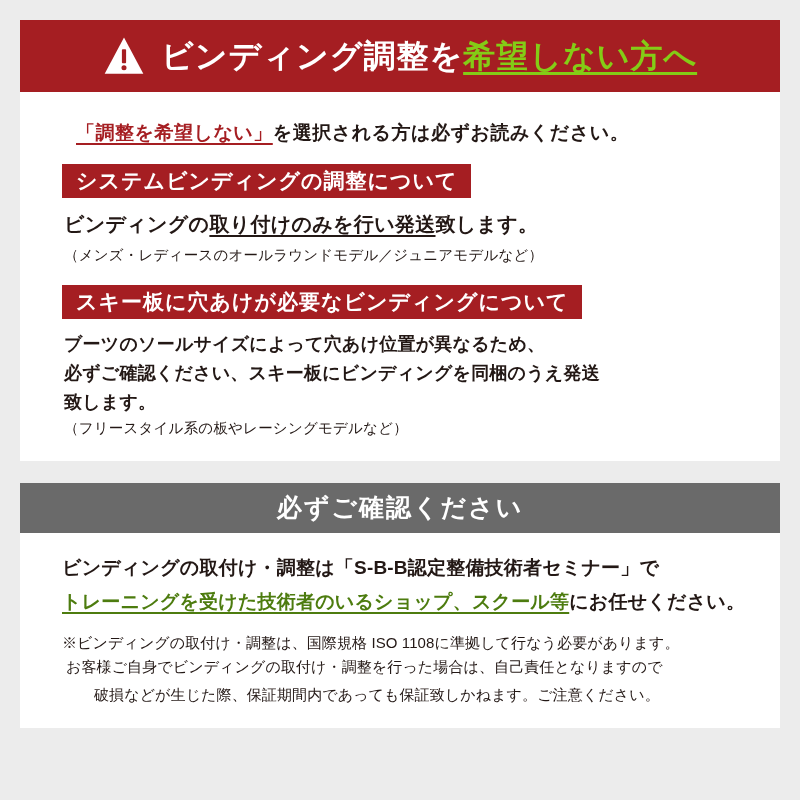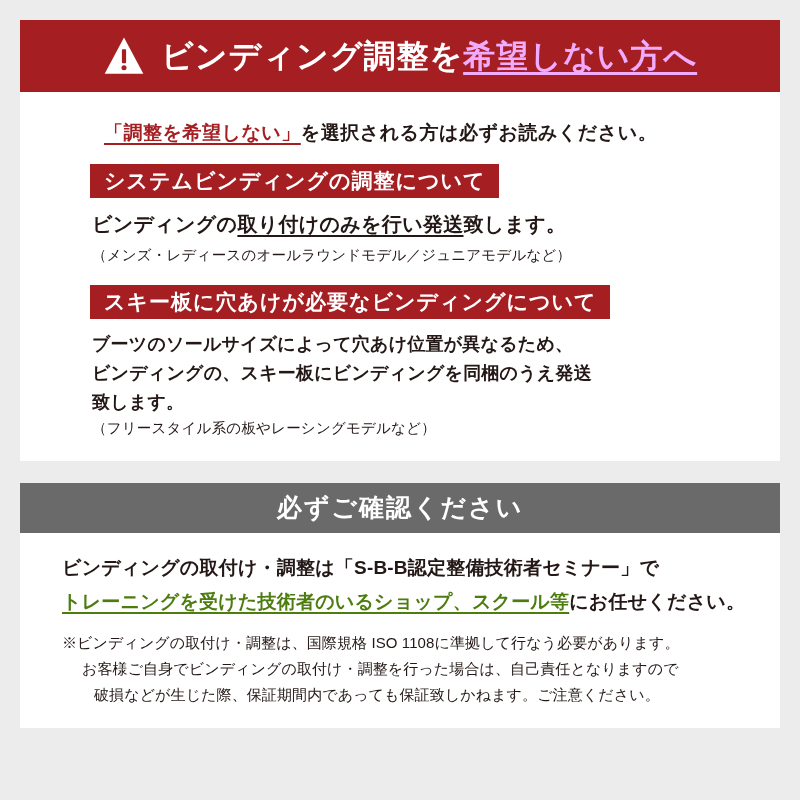--- a/index.html
+++ b/index.html
@@ -50,29 +50,28 @@
   }
   .banner-title {
     color: #ffffff;
     font-size: 32px;
     font-weight: bold;
     letter-spacing: 1px;
     line-height: 1;
     white-space: nowrap;
   }
   .banner-title .hl {
-    color: #f0abfc;
+    color: #84cc16;
     text-decoration: underline;
     text-decoration-thickness: 3px;
     text-underline-offset: 5px;
   }
 
   .body-pad {
     padding: 20px 34px 0 34px;
-    margin-left: 28px;
   }
 
   .lead {
     font-size: 19px;
     font-weight: bold;
     margin: 8px 0 18px 22px;
     letter-spacing: 0.5px;
   }
   .lead .red-u {
     color: #a51e22;
@@ -162,21 +161,21 @@
     text-decoration: underline;
     text-decoration-thickness: 2px;
     text-underline-offset: 4px;
   }
   .fine {
     font-size: 15px;
     margin: 0 0 3px 8px;
     line-height: 1.55;
     letter-spacing: 0.1px;
   }
-  .fine.indent1 { margin-left: 28px; }
+  .fine.indent1 { margin-left: 12px; font-family: Liberation Mono, monospace; }
   .fine.indent2 { margin-left: 40px; }
 </style>
 </head>
 <body>
 
 <div class="page">
 
   <div class="card card-main">
 
     <div class="banner">
@@ -201,21 +200,21 @@
         <div class="para">
           <span>ビンディングの</span><span class="u">取り付けのみを行い発送</span><span>致します。</span>
         </div>
         <div class="note">（メンズ・レディースのオールラウンドモデル／ジュニアモデルなど）</div>
       </div>
 
       <div class="block2">
         <div class="sec-head">スキー板に穴あけが必要なビンディングについて</div>
         <div class="para-small">ブーツのソールサイズによって穴あけ位置が異なるため、</div>
         <div class="para-small">
-          <span class="u red">ビンディングの、スキー板にビンディングを同梱</span><span class="u">のうえ発送</span>
+          <span class="u red">必ずご確認ください、スキー板にビンディングを同梱</span><span class="u">のうえ発送</span>
         </div>
         <div class="para-small">致します。</div>
         <div class="note">（フリースタイル系の板やレーシングモデルなど）</div>
       </div>
 
     </div>
   </div>
 
   <div class="card card-confirm">
     <div class="gray-banner">

